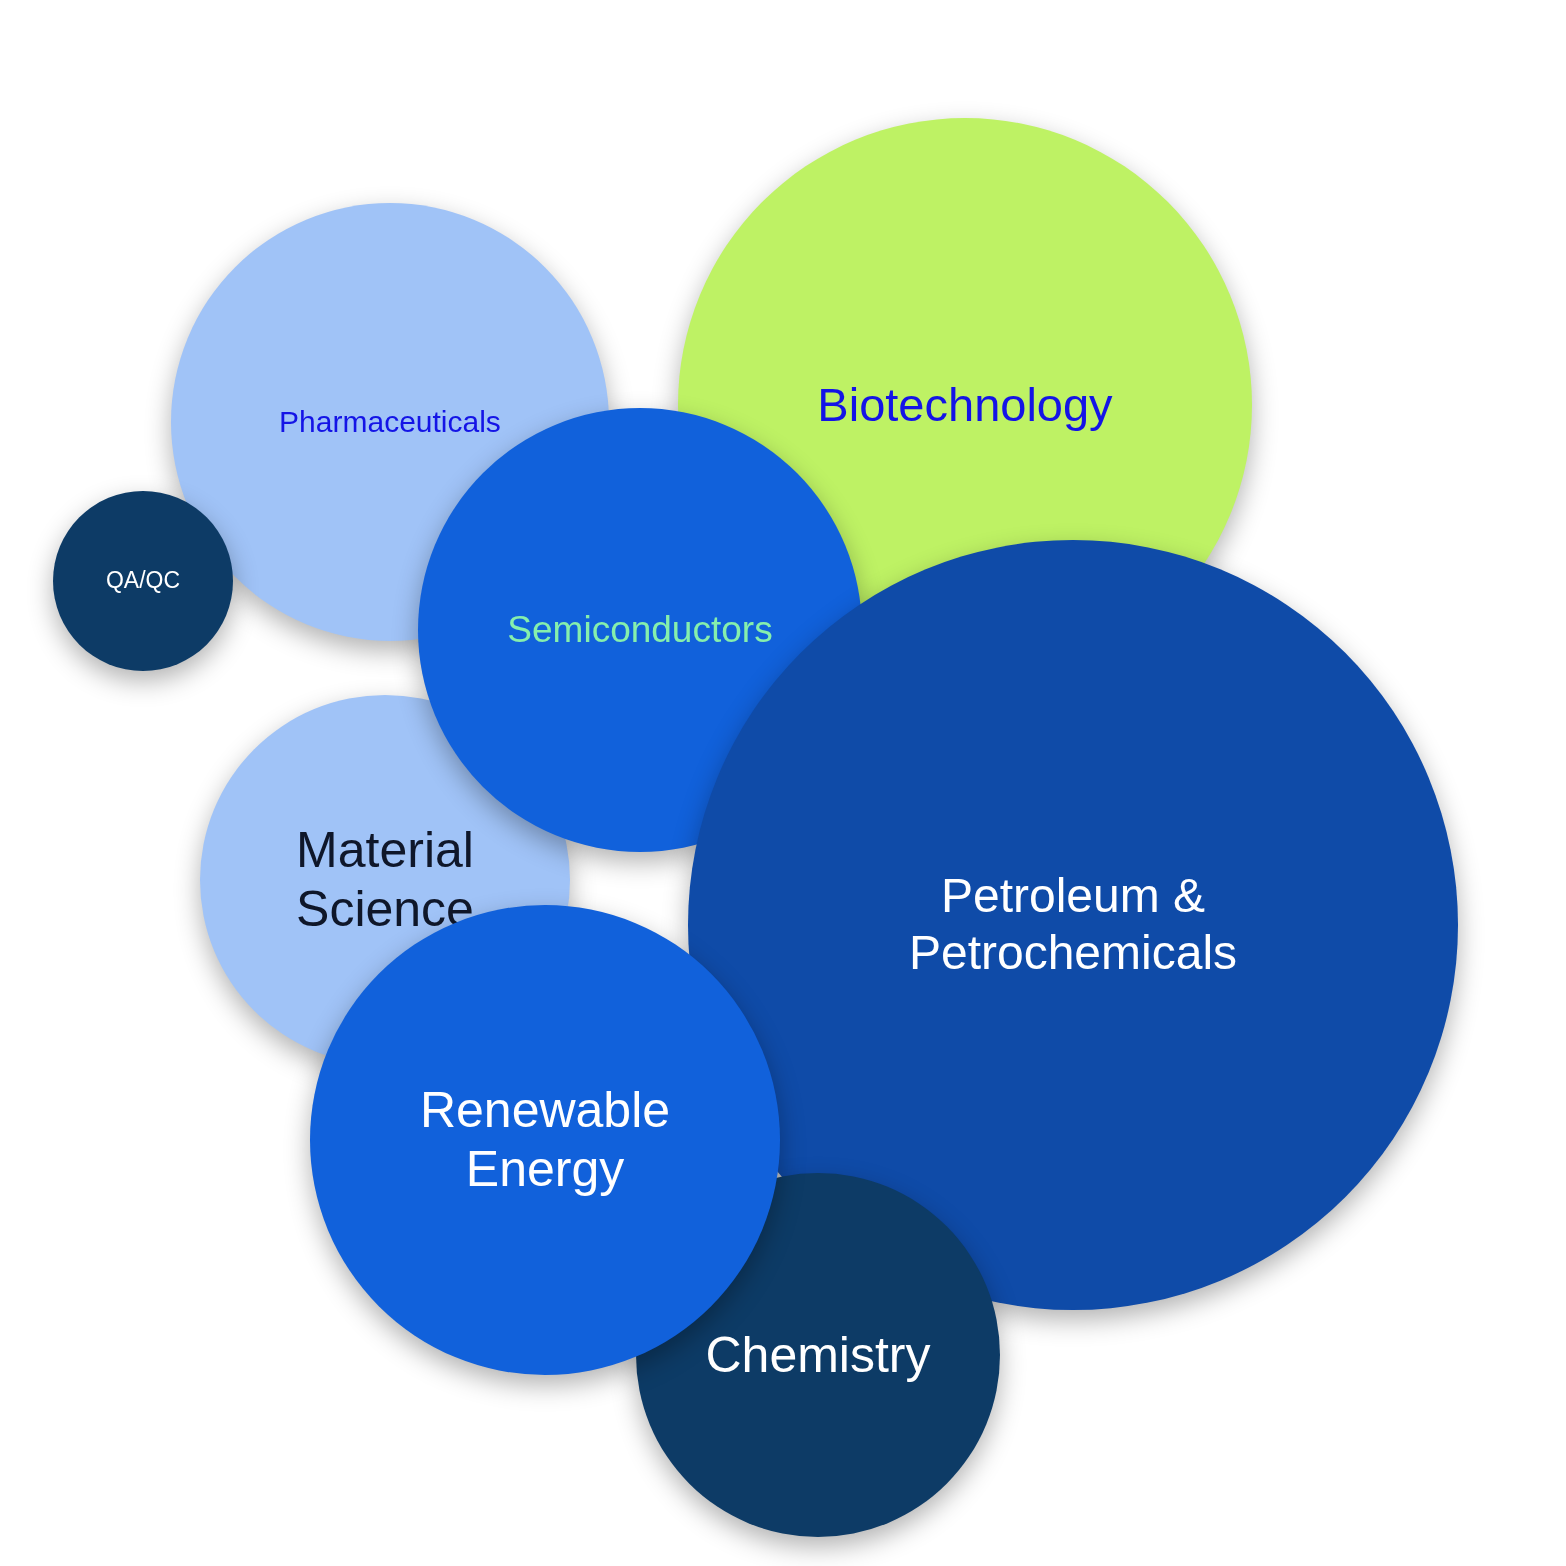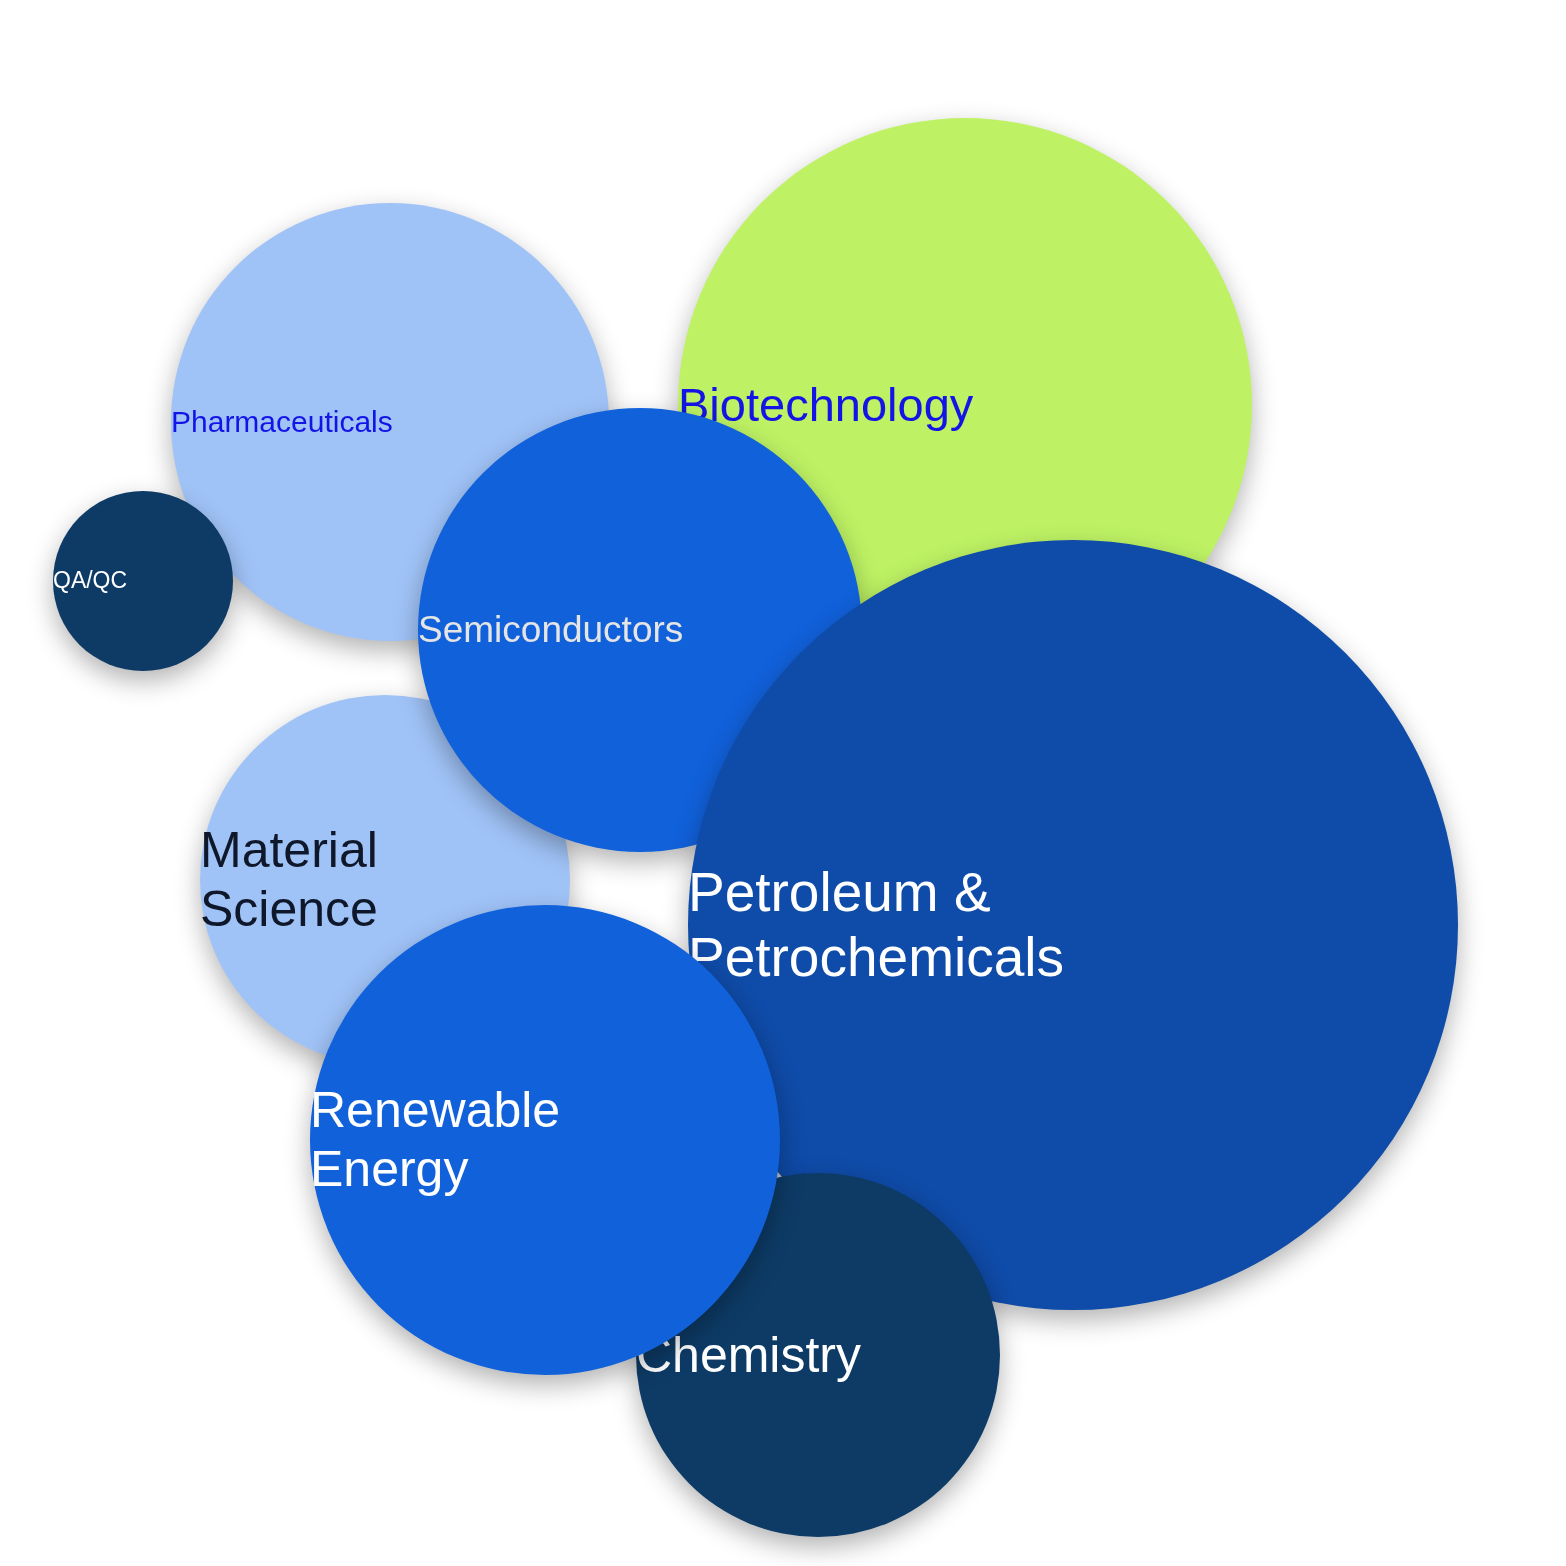--- a/index.html
+++ b/index.html
@@ -16,21 +16,21 @@
     height: 1566px;
     background: #ffffff;
     overflow: hidden;
   }
   .bubble {
     position: absolute;
     border-radius: 50%;
     display: flex;
     align-items: center;
     justify-content: center;
-    text-align: left;
+    text-align: center;
     box-sizing: border-box;
     line-height: 1.18;
     box-shadow: 0 10px 26px rgba(0,0,0,0.30);
   }
   .bubble .label {
     display: block;
     width: 100%;
     white-space: pre-line;
     pointer-events: none;
   }
@@ -46,24 +46,24 @@
       <span class="label" style="color: rgb(20, 20, 230); font-size: 47px;">Biotechnology</span>
     </div>
     <div class="bubble" style="left: 53px; top: 491px; width: 180px; height: 180px; background: rgb(13, 59, 102); z-index: 2;">
       <span class="label" style="color: rgb(255, 255, 255); font-size: 23px;">QA/QC</span>
     </div>
     <div class="bubble" style="left: 200px; top: 695px; width: 370px; height: 370px; background: rgb(160, 195, 247); z-index: 2;">
       <span class="label" style="color: #0f172a; font-size: 50px;">Material
 Science</span>
     </div>
     <div class="bubble" style="left: 418px; top: 408px; width: 444px; height: 444px; background: rgb(17, 97, 219); z-index: 4;">
-      <span class="label" style="color: #e5e5e5; font-size: 37px;">Semiconductors</span>
+      <span class="label" style="color: #86efac; font-size: 37px;">Semiconductors</span>
     </div>
     <div class="bubble" style="left: 688px; top: 540px; width: 770px; height: 770px; background: rgb(15, 75, 168); z-index: 4;">
-      <span class="label" style="color: rgb(255, 255, 255); font-size: 55px;">Petroleum &amp;
+      <span class="label" style="color: rgb(255, 255, 255); font-size: 48px;">Petroleum &amp;
 Petrochemicals</span>
     </div>
     <div class="bubble" style="left: 636px; top: 1173px; width: 364px; height: 364px; background: rgb(13, 59, 102); z-index: 5;">
       <span class="label" style="color: rgb(255, 255, 255); font-size: 50px;">Chemistry</span>
     </div>
     <div class="bubble" style="left: 310px; top: 905px; width: 470px; height: 470px; background: rgb(17, 97, 219); z-index: 6;">
       <span class="label" style="color: #ffffff; font-size: 50px;">Renewable
 Energy</span>
     </div>
   </div>

